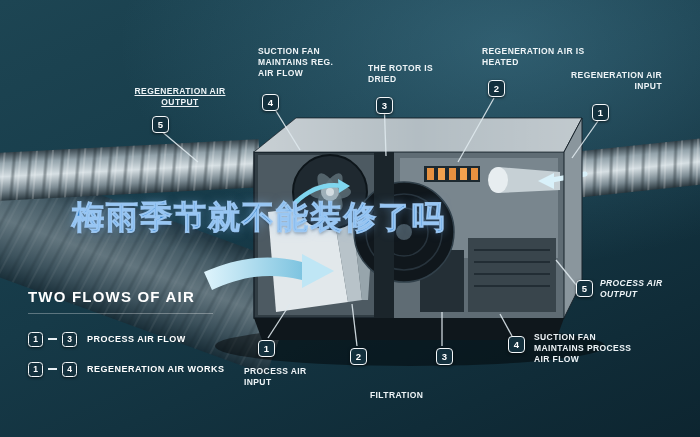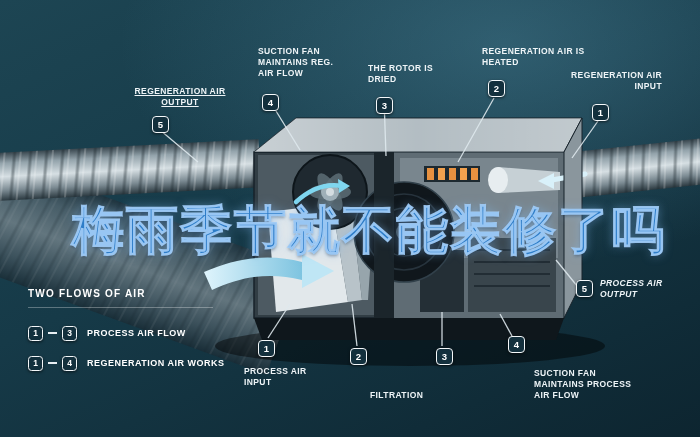--- a/index.html
+++ b/index.html
@@ -46,47 +46,47 @@
   .co-reg-input{left:566px;top:70px;width:96px;}
   .co-reg-input .co-label{text-align:right;}
   .co-reg-input .badge{left:26px;top:34px;}
 
   .co-process-output{left:576px;top:278px;width:110px;}
   .co-process-output .badge{left:0;top:2px;}
   .co-process-output .co-label{margin-left:24px;width:78px;font-style:italic;}
 
   .co-suction-process{left:508px;top:332px;width:130px;}
   .co-suction-process .badge{left:0;top:4px;}
-  .co-suction-process .co-label{margin-left:26px;width:100px;margin-top:36px;}
+  .co-suction-process .co-label{margin-left:26px;width:100px;}
 
   .co-process-dried{left:424px;top:348px;width:128px;}
   .co-process-dried .badge{left:12px;top:0;}
   .co-process-dried .co-label{margin-top:26px;}
 
   .co-filtration{left:336px;top:348px;width:80px;}
   .co-filtration .badge{left:14px;top:0;}
   .co-filtration .co-label{margin-top:42px;margin-left:6px;padding-left:28px;}
 
   .co-process-input{left:244px;top:340px;width:76px;}
   .co-process-input .badge{left:14px;top:0;}
   .co-process-input .co-label{margin-top:26px;}
 
   
   .legend{position:absolute;left:28px;top:288px;z-index:4;color:#fff;}
-  .legend-heading{font-size:10px;font-weight:bold;letter-spacing:1.2px;}
+  .legend-heading{font-size:15px;font-weight:bold;letter-spacing:1.2px;}
   .legend-rule{width:185px;height:1px;background:rgba(255,255,255,.30);margin:8px 0 10px 0;}
   .legend-item{position:relative;height:30px;display:flex;align-items:center;}
   .legend-item .badge{position:static;width:15px;height:15px;font-size:8.5px;border-radius:3.5px;flex:0 0 auto;}
   .legend-dash{display:inline-block;width:9px;height:2px;background:#e8eff3;margin:0 5px;flex:0 0 auto;}
   .legend-label{font-size:9px;font-weight:bold;letter-spacing:.5px;margin-left:10px;white-space:nowrap;text-align:right;}
 
   
   .watermark{
     position:absolute;left:72px;top:196px;z-index:3;white-space:nowrap;
-    font-size:52px;font-weight:bold;letter-spacing:2px;
+    font-size:32px;font-weight:bold;letter-spacing:2px;
     color:var(--watermark-blue,#2e7dc8);
     -webkit-text-stroke:1px rgba(170,210,250,.85);
     text-shadow:0 0 10px rgba(130,185,240,.55), 0 2px 3px rgba(0,20,40,.35);
     text-align:center;
   }
 </style>
 </head>
 <body>
 
 <div id="canvas">

